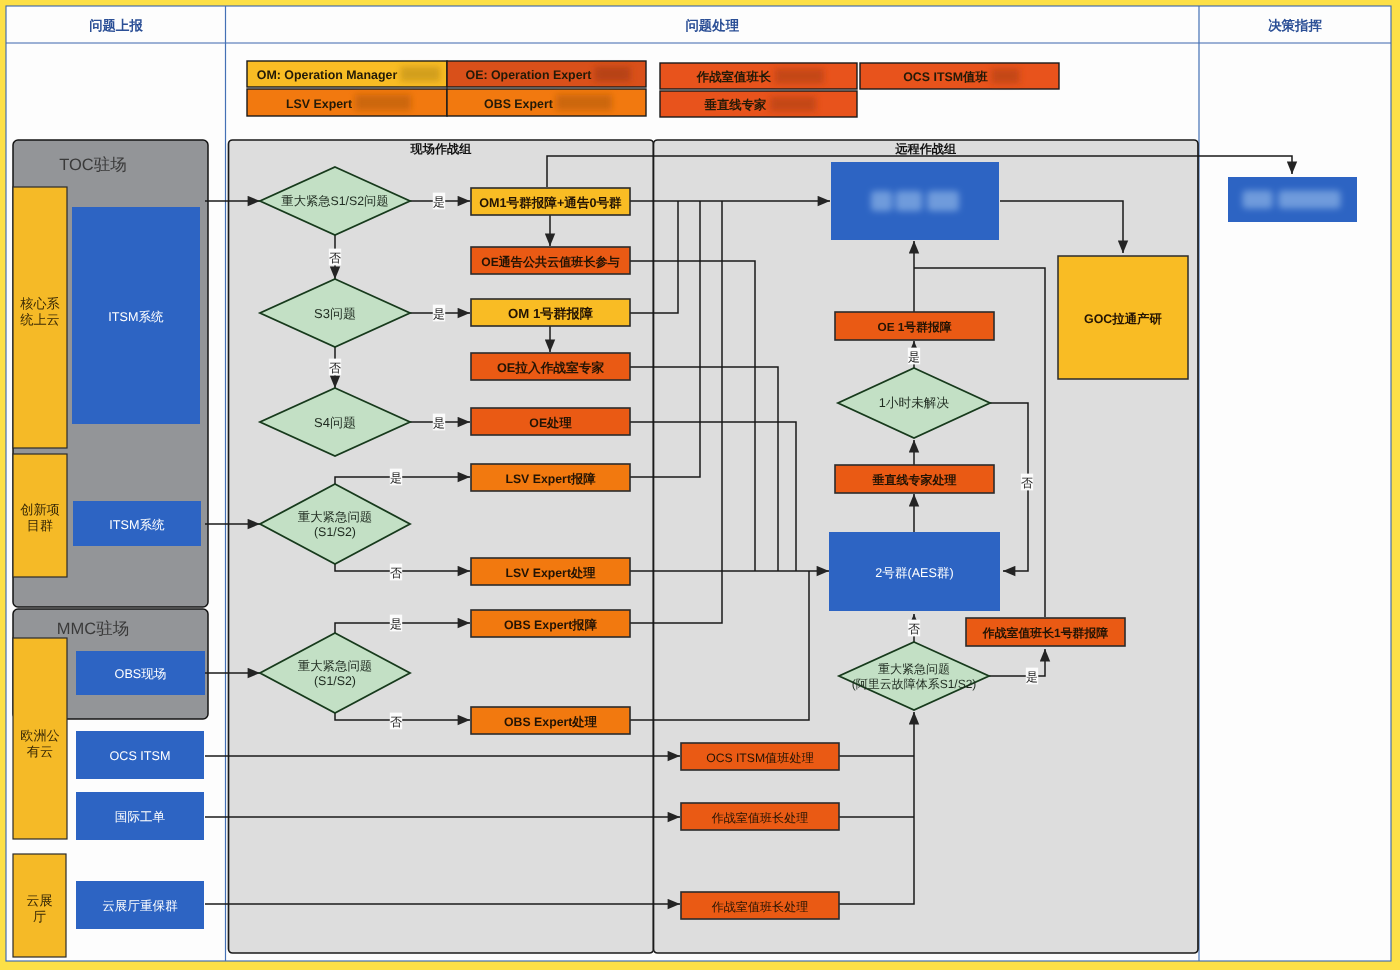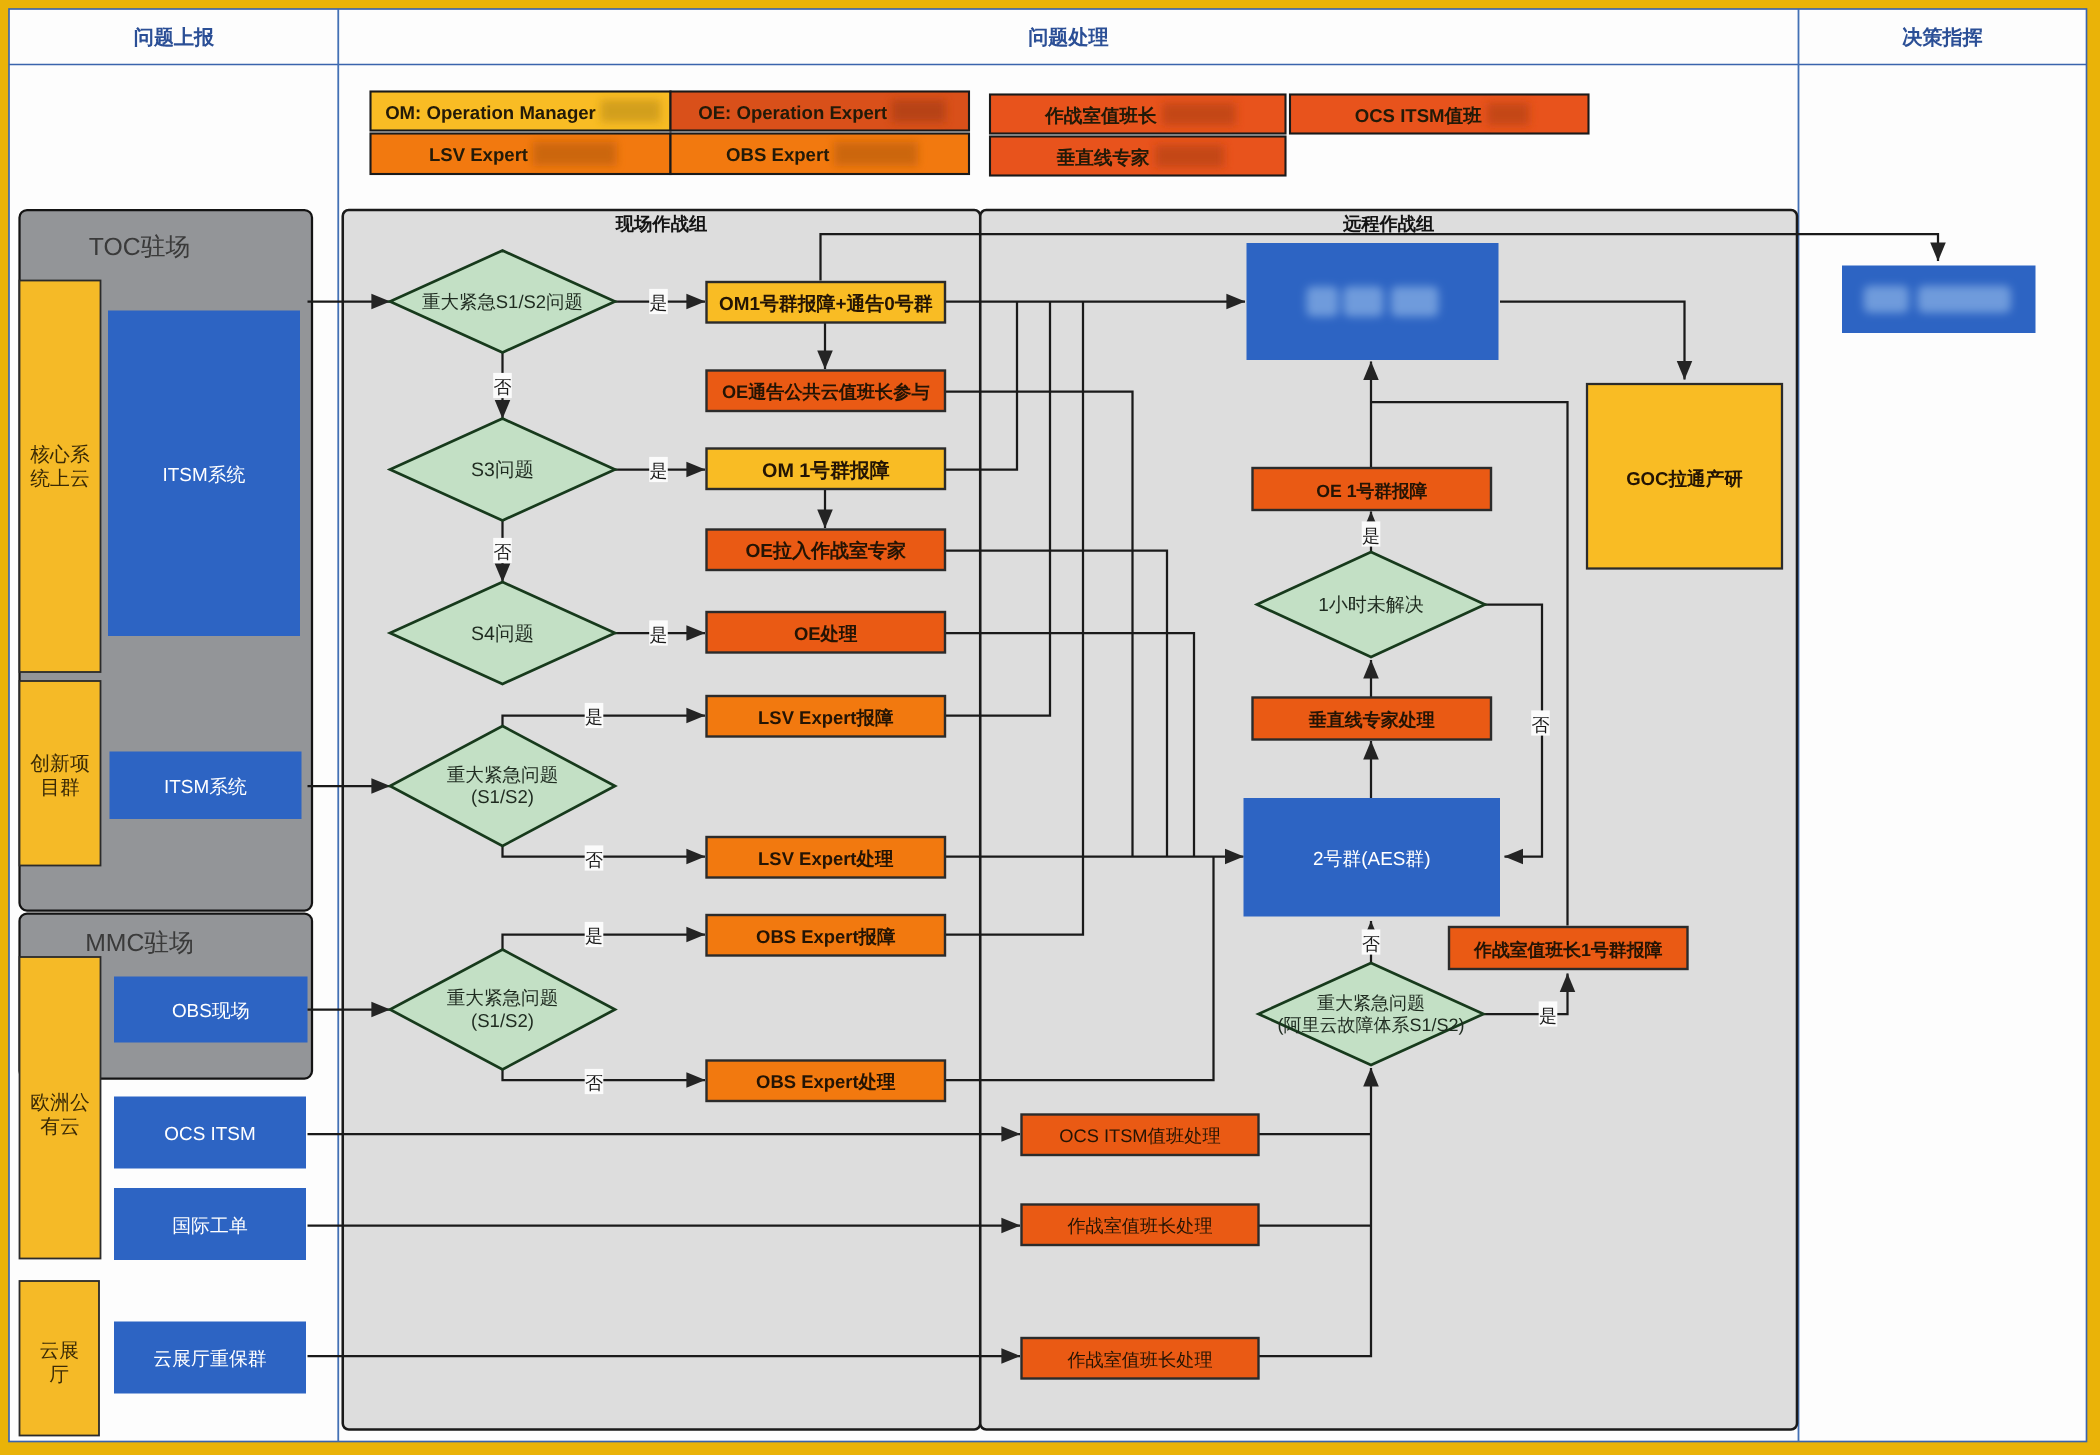--- a/index.html
+++ b/index.html
@@ -1,20 +1,20 @@
 <!DOCTYPE html>
 <html><head>
 <meta charset="utf-8">
 <title>Incident Escalation Flowchart</title>
 <style>
   html,body{margin:0;padding:0;background:#ffffff;}
   body{width:1400px;height:970px;overflow:hidden;
        font-family:"Liberation Sans",sans-serif;
        -webkit-font-smoothing:antialiased;text-rendering:geometricPrecision;}
-  #stage{position:relative;width:1400px;height:970px;background:#eab308;}
+  #stage{position:relative;width:1400px;height:970px;background:#fde047;}
   svg#root{position:absolute;left:0;top:0;display:block;shape-rendering:geometricPrecision;}
   svg text{white-space:pre;text-anchor:middle;dominant-baseline:central;
            font-family:"Liberation Sans",sans-serif;}
 </style>
 </head>
 <body>
 
 <div id="stage">
 <svg id="root" width="1400" height="970" viewBox="0 0 1400 970" xmlns="http://www.w3.org/2000/svg">
   <defs>

